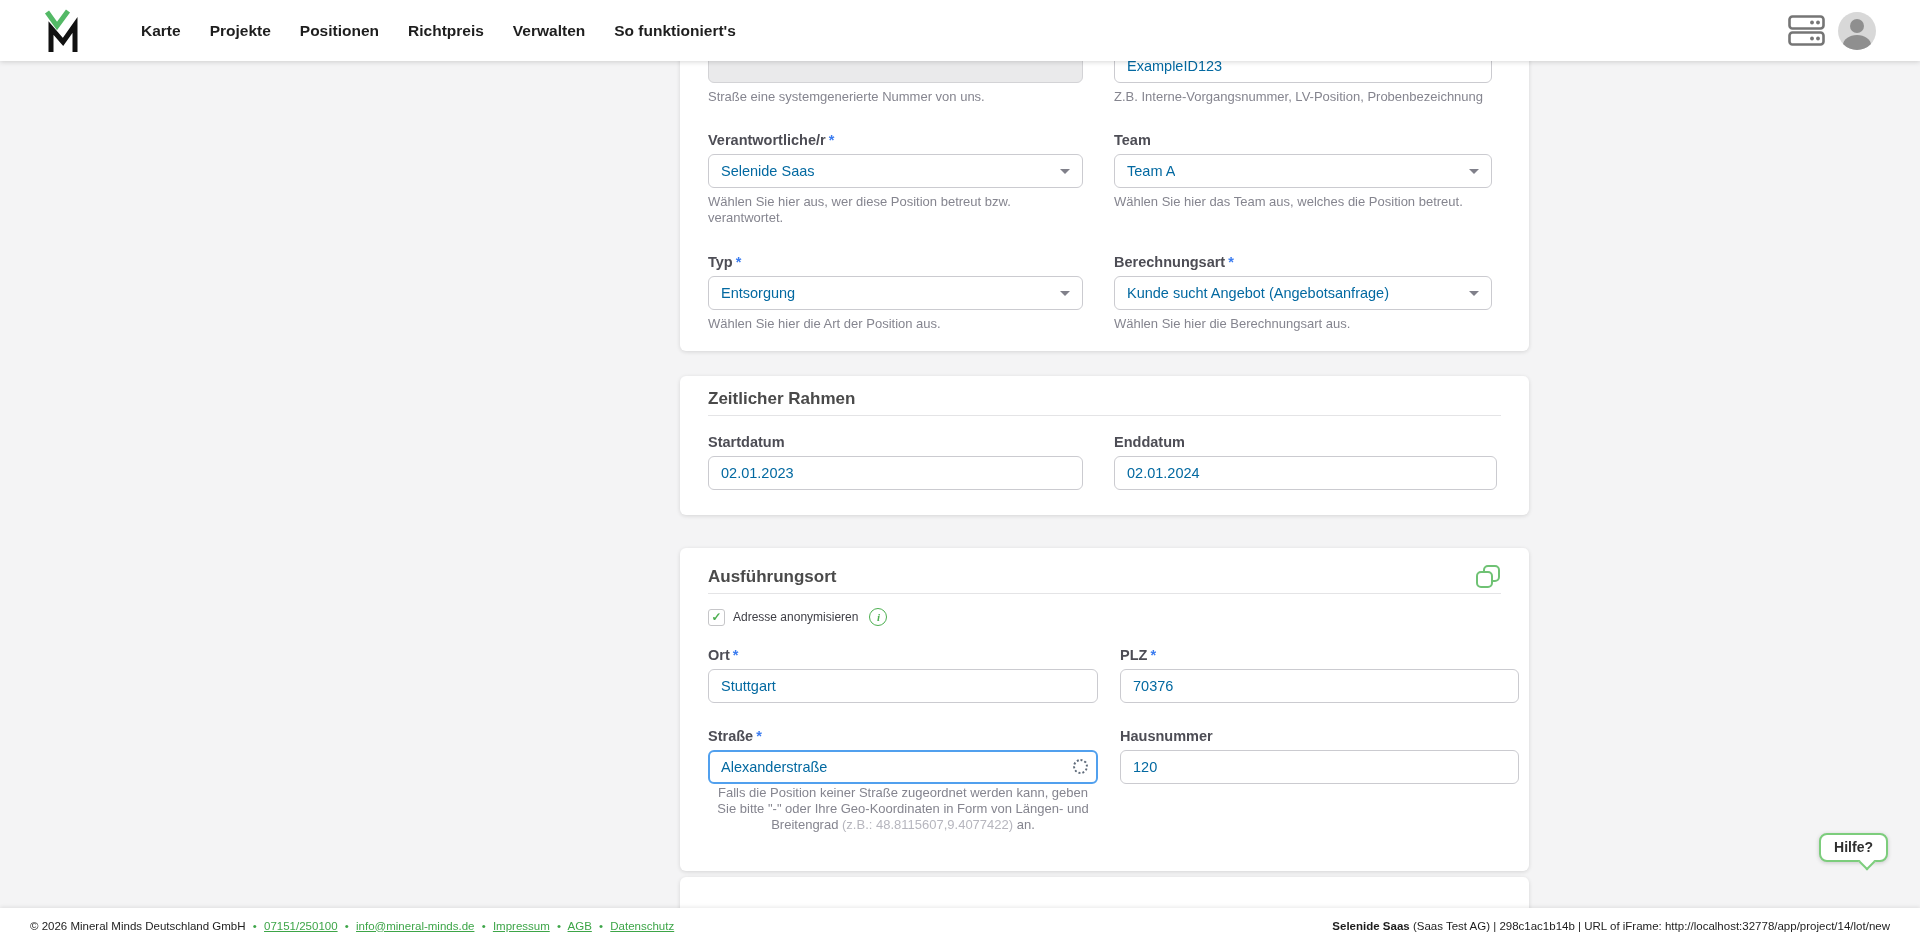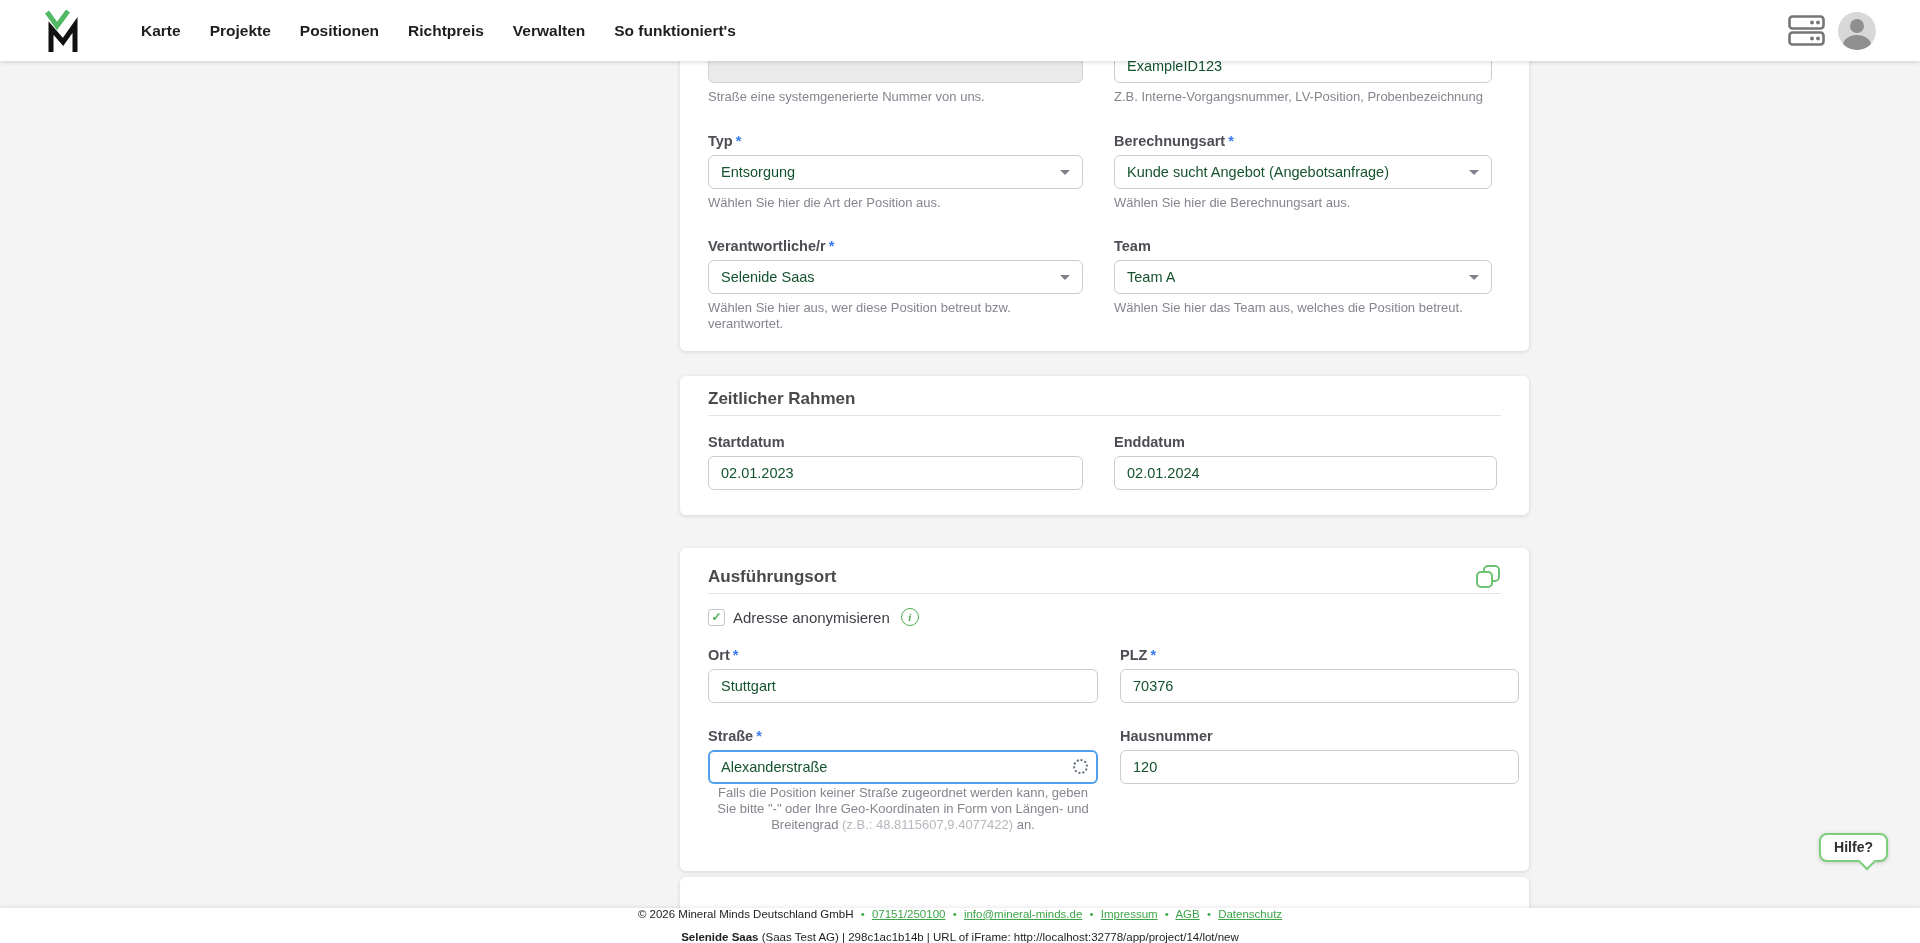--- a/index.html
+++ b/index.html
@@ -43,21 +43,21 @@
   .grid2b { display:grid; grid-template-columns:375px 383px; column-gap:31px; }
   .grid3  { display:grid; grid-template-columns:390px 399px; column-gap:22px; }
 
   .f-label { display:block; font-size:14.5px; font-weight:700; color:#4d4d55; height:18px; margin-bottom:4px; white-space:nowrap; }
   .req { color:#3b7cf0; margin-left:3px; font-weight:700; }
 
   .input, .select {
     height:34px; width:100%;
     border:1px solid #cbcbd0; border-radius:6px; background:#fff;
     font-family:"Liberation Sans", sans-serif;
-    font-size:14.5px; color:#14532d; padding:0 12px;
+    font-size:14.5px; color:#0369a1; padding:0 12px;
   }
   input.input { display:block; outline:none; }
   .input.disabled { background:#eaeaeb; border-color:#d3d3d6; }
   .select { display:flex; align-items:center; position:relative; cursor:pointer; }
   .select .value { white-space:nowrap; overflow:hidden; }
   .caret {
     position:absolute; right:12px; top:50%; margin-top:-2px;
     width:0; height:0;
     border-left:5px solid transparent; border-right:5px solid transparent;
     border-top:5.5px solid #80808a;
@@ -72,21 +72,21 @@
   .pt19 { padding-top:19px; }
   .divider { height:1px; background:#e4e4e6; margin-top:6px; }
   .row-dates { margin-top:18px; }
 
   .checkbox-row { margin-top:14px; display:flex; align-items:center; gap:8px; }
   .checkbox {
     width:17px; height:17px; border:1px solid #c6c6c9; border-radius:3px; background:#fff;
     display:flex; align-items:center; justify-content:center;
     font-size:12px; line-height:1; color:#4caf50; font-weight:700; cursor:pointer;
   }
-  .cb-label { font-size:15px; color:#3f3f46; }
+  .cb-label { font-size:12px; color:#3f3f46; }
   .info-icon {
     width:18px; height:18px; border:1.5px solid #4caf50; border-radius:50%;
     color:#4caf50; font-size:11px; font-weight:700;
     display:flex; align-items:center; justify-content:center; margin-left:3px; cursor:pointer;
     font-family:"Liberation Serif", serif; font-style:italic;
   }
 
   .row-ort { margin-top:21px; }
   .row-strasse { margin-top:25px; }
   .input-wrap { position:relative; }
@@ -110,21 +110,21 @@
     position:absolute; right:13px; bottom:-8px; width:12px; height:12px; background:#fff;
     border-right:2px solid #7ccd7c; border-bottom:2px solid #7ccd7c;
     transform:rotate(45deg);
   }
 
   
   .footer {
     position:absolute; left:0; bottom:0; width:100%; height:35px;
     background:#fff; box-shadow:0 -1px 4px rgba(0,0,0,.09); z-index:30;
     display:flex; align-items:center; justify-content:space-between;
-    padding:0 30px; font-size:11.5px; color:#1d1d1d;flex-direction:column;
+    padding:0 30px; font-size:11.5px; color:#1d1d1d;
   }
   .footer a { color:#3da548; text-decoration:underline; cursor:pointer; }
   .f-sep { color:#3da548; margin:0 4px; }
   .f-left, .f-right { white-space:nowrap; }
   .f-right .bold { font-weight:700; }
 </style>
 </head>
 <body>
 
 <header class="navbar">
@@ -161,55 +161,55 @@
     <div class="field">
       <input class="input disabled" disabled="" style="">
       <div class="helper">Straße eine systemgenerierte Nummer von uns.</div>
     </div>
     <div class="field">
       <input class="input" value="ExampleID123" style="">
       <div class="helper">Z.B. Interne-Vorgangsnummer, LV-Position, Probenbezeichnung</div>
     </div>
   </div>
 
+  <div class="grid2 mt-row3">
+    <div class="field">
+      <label class="f-label"><span>Verantwortliche/r</span><span class="req">*</span></label>
+      <div class="select">
+        <span class="value">Selenide Saas</span>
+        <span class="caret"></span>
+      </div>
+      <div class="helper">Wählen Sie hier aus, wer diese Position betreut bzw. verantwortet.</div>
+    </div>
+    <div class="field">
+      <label class="f-label">Team</label>
+      <div class="select">
+        <span class="value">Team A</span>
+        <span class="caret"></span>
+      </div>
+      <div class="helper">Wählen Sie hier das Team aus, welches die Position betreut.</div>
+    </div>
+  </div>
+
   <div class="grid2 mt-row2">
     <div class="field">
       <label class="f-label"><span>Typ</span><span class="req">*</span></label>
       <div class="select">
         <span class="value">Entsorgung</span>
         <span class="caret"></span>
       </div>
       <div class="helper">Wählen Sie hier die Art der Position aus.</div>
     </div>
     <div class="field">
       <label class="f-label"><span>Berechnungsart</span><span class="req">*</span></label>
       <div class="select">
         <span class="value">Kunde sucht Angebot (Angebotsanfrage)</span>
         <span class="caret"></span>
       </div>
       <div class="helper">Wählen Sie hier die Berechnungsart aus.</div>
-    </div>
-  </div>
-
-  <div class="grid2 mt-row3">
-    <div class="field">
-      <label class="f-label"><span>Verantwortliche/r</span><span class="req">*</span></label>
-      <div class="select">
-        <span class="value">Selenide Saas</span>
-        <span class="caret"></span>
-      </div>
-      <div class="helper">Wählen Sie hier aus, wer diese Position betreut bzw. verantwortet.</div>
-    </div>
-    <div class="field">
-      <label class="f-label">Team</label>
-      <div class="select">
-        <span class="value">Team A</span>
-        <span class="caret"></span>
-      </div>
-      <div class="helper">Wählen Sie hier das Team aus, welches die Position betreut.</div>
     </div>
   </div>
 </section>
 
 <section class="card card2">
   <h2 class="sec-title pt13">Zeitlicher Rahmen</h2>
   <div class="divider"></div>
   <div class="grid2b row-dates">
     <div class="field">
       <label class="f-label">Startdatum</label>

